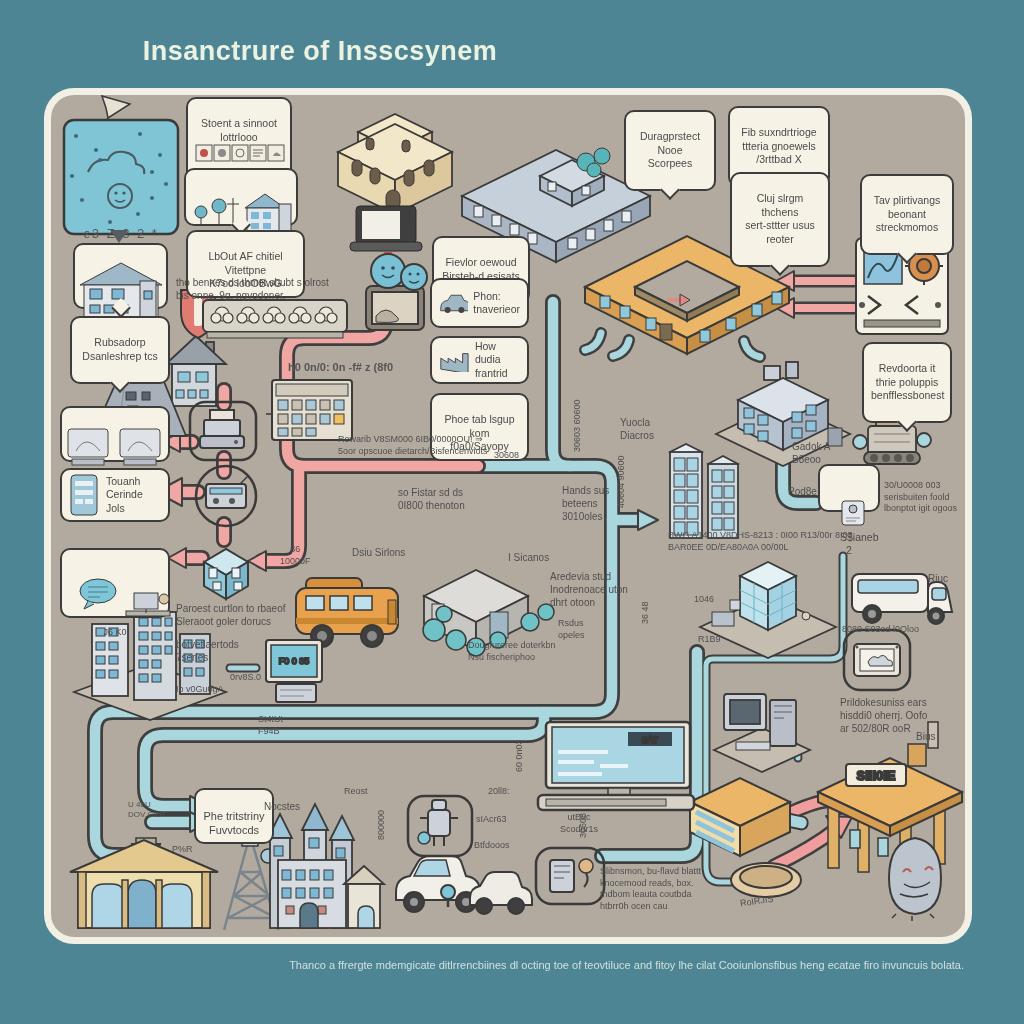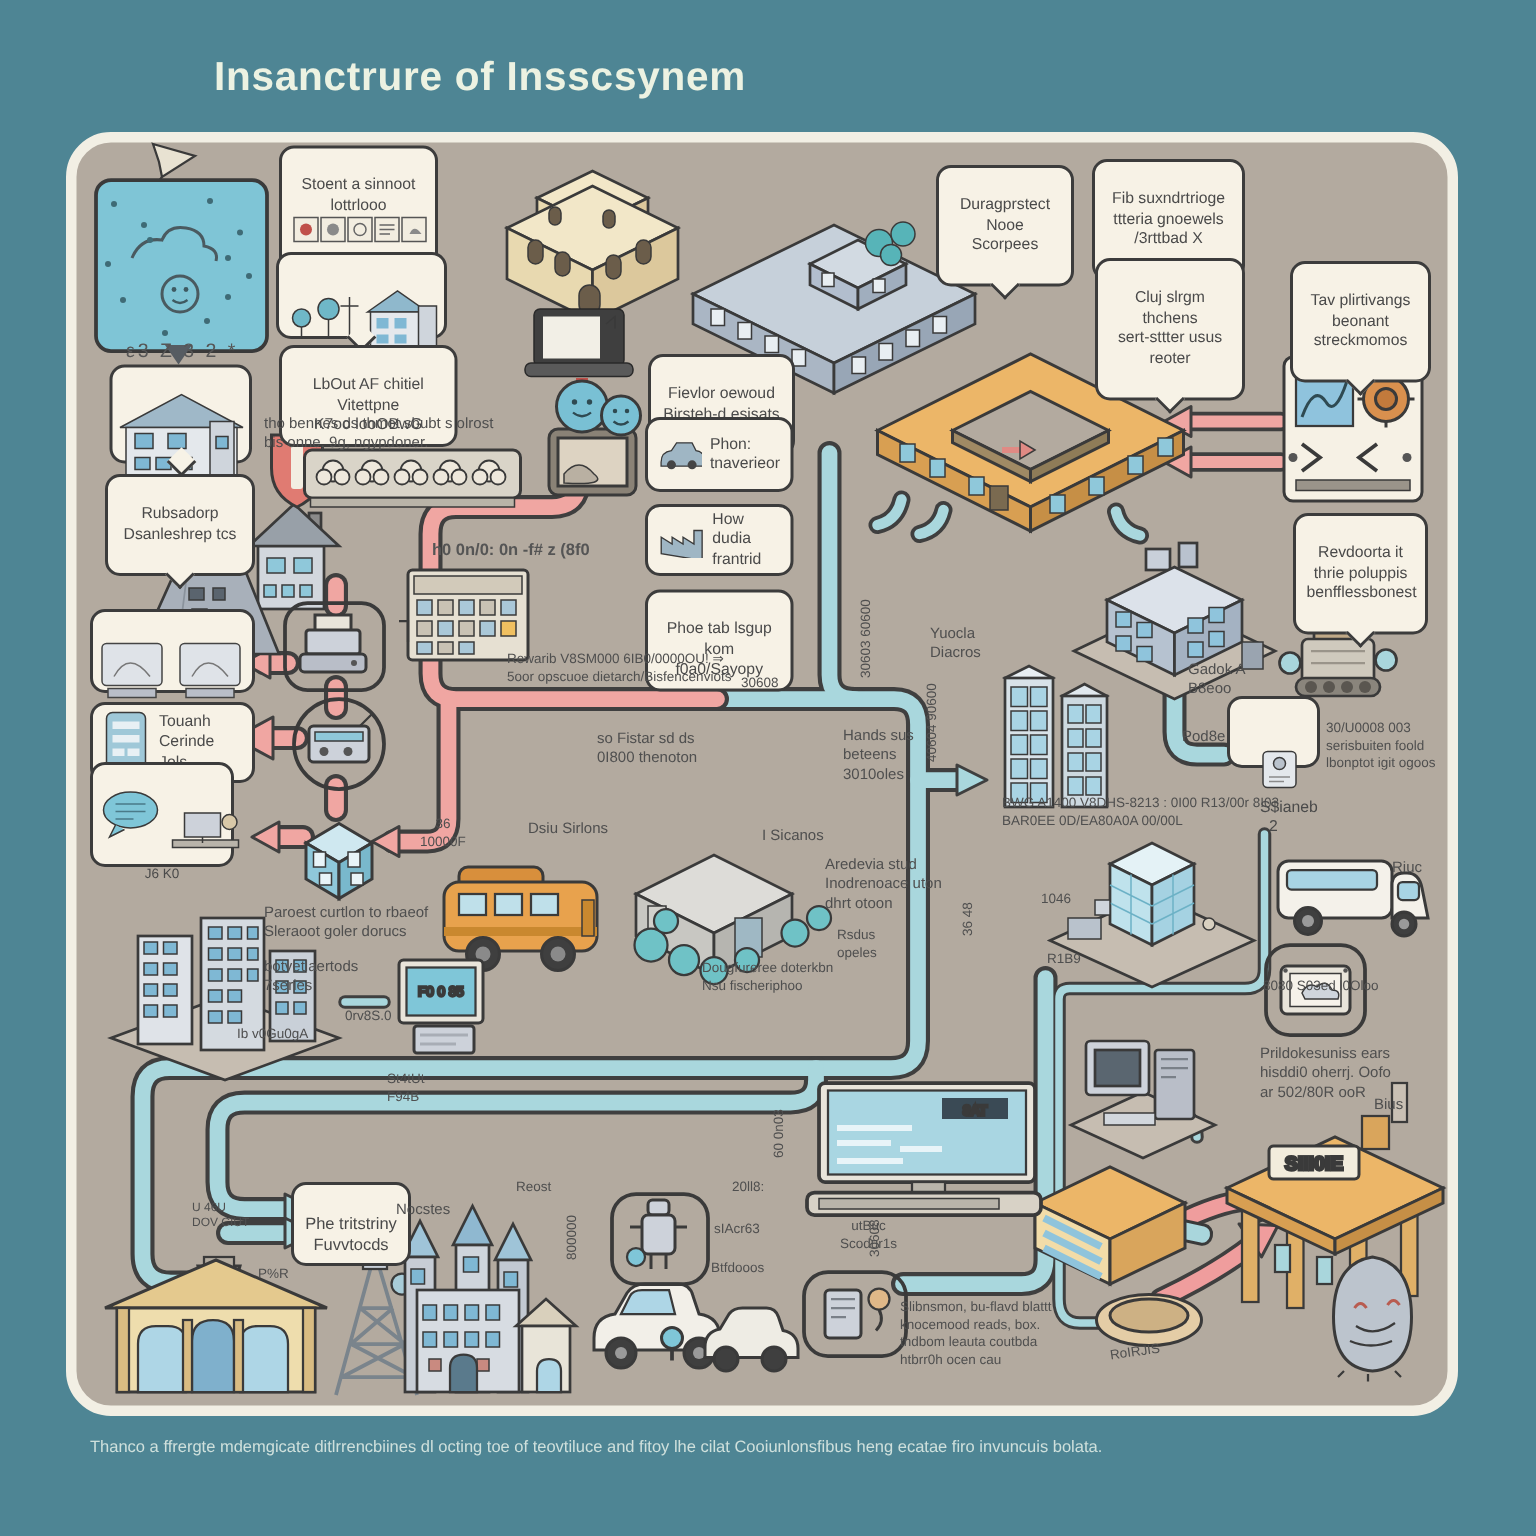--- a/index.html
+++ b/index.html
@@ -8,21 +8,21 @@
   .panel{position:absolute;left:44px;top:88px;width:928px;height:856px;background:#b3aa9f;
          border:7px solid #f2efe4;border-radius:30px;box-sizing:border-box;}
   .art{position:absolute;left:0;top:0;width:1024px;height:1024px;pointer-events:none;}
   .title{position:absolute;left:120px;top:36px;width:400px;text-align:center;font-size:27px;
          font-weight:bold;color:#ecf2e2;letter-spacing:.5px;}
   .badge{position:absolute;left:848px;top:25px;width:114px;height:114px;border-radius:50%;
          background:#4e8594;border:3px solid #e9e6da;display:flex;flex-direction:column;
          align-items:center;justify-content:center;color:#eef2e6;z-index:6;}
   .badge .b1{font-size:12px;letter-spacing:2px;}
   .badge .b2{font-size:17px;font-weight:bold;letter-spacing:1px;}
-  .caption{position:absolute;left:60px;right:60px;top:959px;text-align:left;font-size:11px;
+  .caption{position:absolute;left:60px;right:60px;top:959px;text-align:right;font-size:11px;
            color:#cfe0dc;}
   .co{position:absolute;background:#f7f2e6;border:2px solid #3c3c3c;border-radius:10px;
       padding:5px 7px;font-size:10.5px;line-height:1.28;color:#4a4a4a;text-align:center;
       white-space:pre-line;z-index:4;box-sizing:border-box;}
   .tail{position:absolute;left:50%;bottom:-8px;width:12px;height:12px;background:#f7f2e6;
         border-right:2px solid #3c3c3c;border-bottom:2px solid #3c3c3c;
         transform:translateX(-50%) rotate(45deg);}
   .lb{position:absolute;font-size:10px;line-height:1.3;color:#4f4f4f;white-space:pre-line;z-index:5;}
   .rot{transform:rotate(-90deg);transform-origin:0 0;white-space:nowrap;}
   .row{display:flex;align-items:center;gap:5px;text-align:left;}
@@ -828,21 +828,21 @@
       <rect x="6" y="8" width="18" height="5" fill="#e8f0f4"></rect>
         <rect x="6" y="17" width="18" height="5" fill="#e8f0f4"></rect>
       <rect x="6" y="26" width="8" height="5" fill="#e8f0f4"></rect>
         <rect x="16" y="26" width="8" height="5" fill="#e8f0f4"></rect>
     </svg>
     <span>Touanh
 Cerinde
 Jols</span>
   </div>
 
-  <div class="co" style="left:60px;top:508px;width:96px;height:70px;padding:1px;">
+  <div class="co" style="left:60px;top:548px;width:110px;height:70px;padding:12px;">
     <svg width="100" height="48" viewBox="0 0 100 48">
       <ellipse cx="24" cy="16" rx="18" ry="12" fill="#7fc6d8" stroke="#3a3a3a"></ellipse>
       <path d="M14,12 h20 M14,17 h20 M14,22 h12" stroke="#4a7a88"></path>
       <path d="M14,26 l-4,8 l10,-5" fill="#7fc6d8" stroke="#3a3a3a"></path>
       <rect x="52" y="36" width="44" height="5" fill="#b9b4aa" stroke="#3a3a3a"></rect>
       <rect x="60" y="18" width="24" height="16" fill="#cdd2da" stroke="#3a3a3a"></rect>
       <path d="M72,34 v4" stroke="#3a3a3a"></path>
       <circle cx="90" cy="24" r="5" fill="#d8c8a8" stroke="#3a3a3a"></circle>
     </svg>
     <div class="small">J6  K0</div>
@@ -880,30 +880,30 @@
 B8eoo</div>
   <div class="lb" style="left:788px;top:485px;">Pod8e</div>
   <div class="lb small" style="left:884px;top:480px;">30/U0008 003
 serisbuiten foold
 lbonptot igit ogoos</div>
   <div class="lb small" style="left:668px;top:530px;width:220px;">BWG A1400 V8DHS-8213 : 0I00 R13/00r 8!03
 BAR0EE 0D/EA80A0A 00/00L</div>
   <div class="lb small" style="left:694px;top:594px;">1046</div>
   <div class="lb small" style="left:698px;top:634px;">R1B9</div>
   <div class="lb" style="left:928px;top:572px;">Riuc</div>
-  <div class="lb small" style="left:842px;top:652px;">8080 S03ed l0Oloo</div>
+  <div class="lb small" style="left:842px;top:624px;">8080 S03ed l0Oloo</div>
   <div class="lb" style="left:840px;top:696px;">Prildokesuniss ears
 hisddi0 oherrj. Oofo
 ar 502/80R ooR</div>
   <div class="lb" style="left:916px;top:730px;">Bius</div>
   <div class="lb" style="left:176px;top:602px;">Paroest curtlon to rbaeof
 Sleraoot goler dorucs</div>
   <div class="lb" style="left:176px;top:638px;">botvetlaertods
 7series</div>
-  <div class="lb small" style="left:158px;top:684px;text-align:right;">Ib v0Gu0gA</div>
+  <div class="lb small" style="left:176px;top:684px;text-align:right;">Ib v0Gu0gA</div>
   <div class="lb small" style="left:230px;top:672px;">0rv8S.0</div>
   <div class="lb small" style="left:258px;top:714px;">St4tUt
 F94B</div>
   <div class="lb small" style="left:488px;top:786px;">20ll8:</div>
   <div class="lb small" style="left:476px;top:814px;">sIAcr63</div>
   <div class="lb small" style="left:474px;top:840px;">Btfdooos</div>
   <div class="lb small" style="left:560px;top:812px;text-align:center;">utBuc
 Scodur1s</div>
   <div class="lb small" style="left:600px;top:866px;">Slibnsmon, bu-flavd blattt
 knocemood reads, box.

